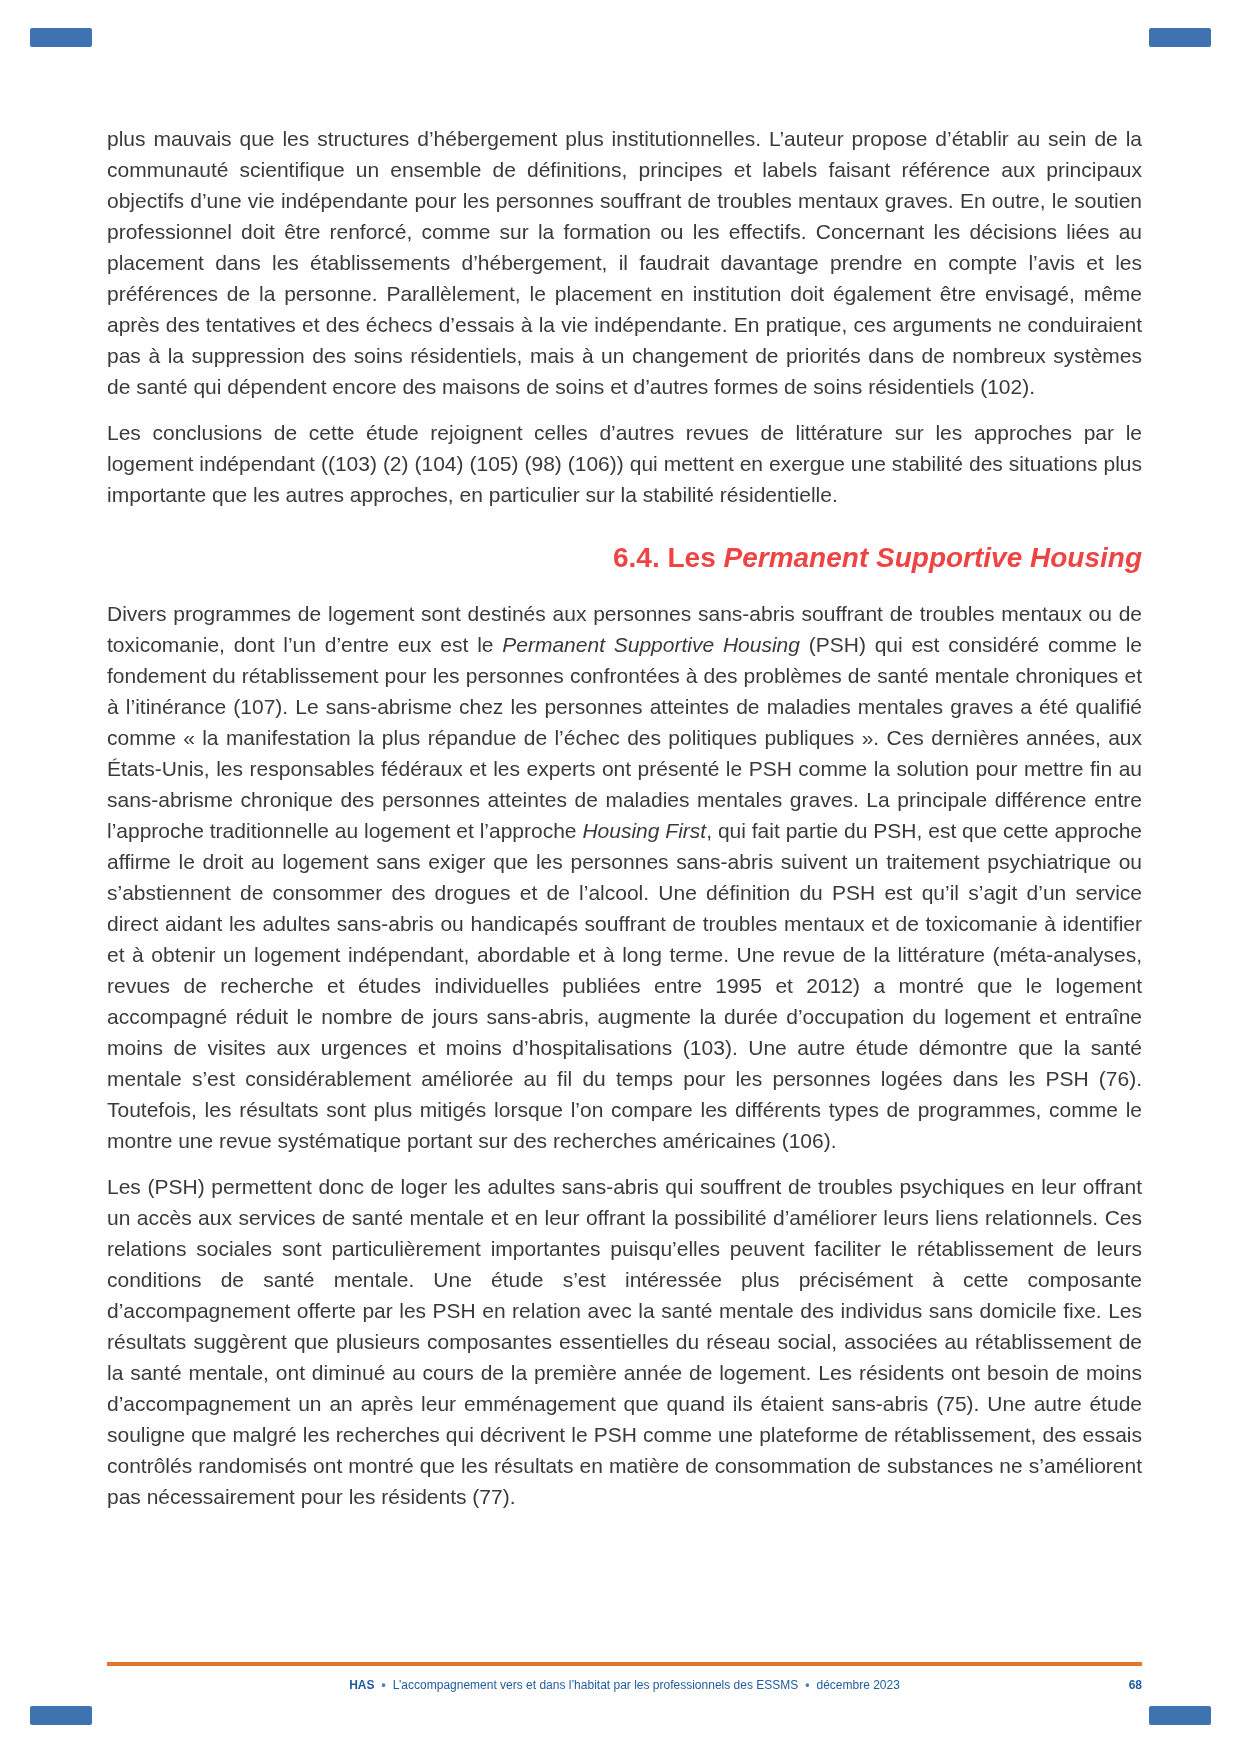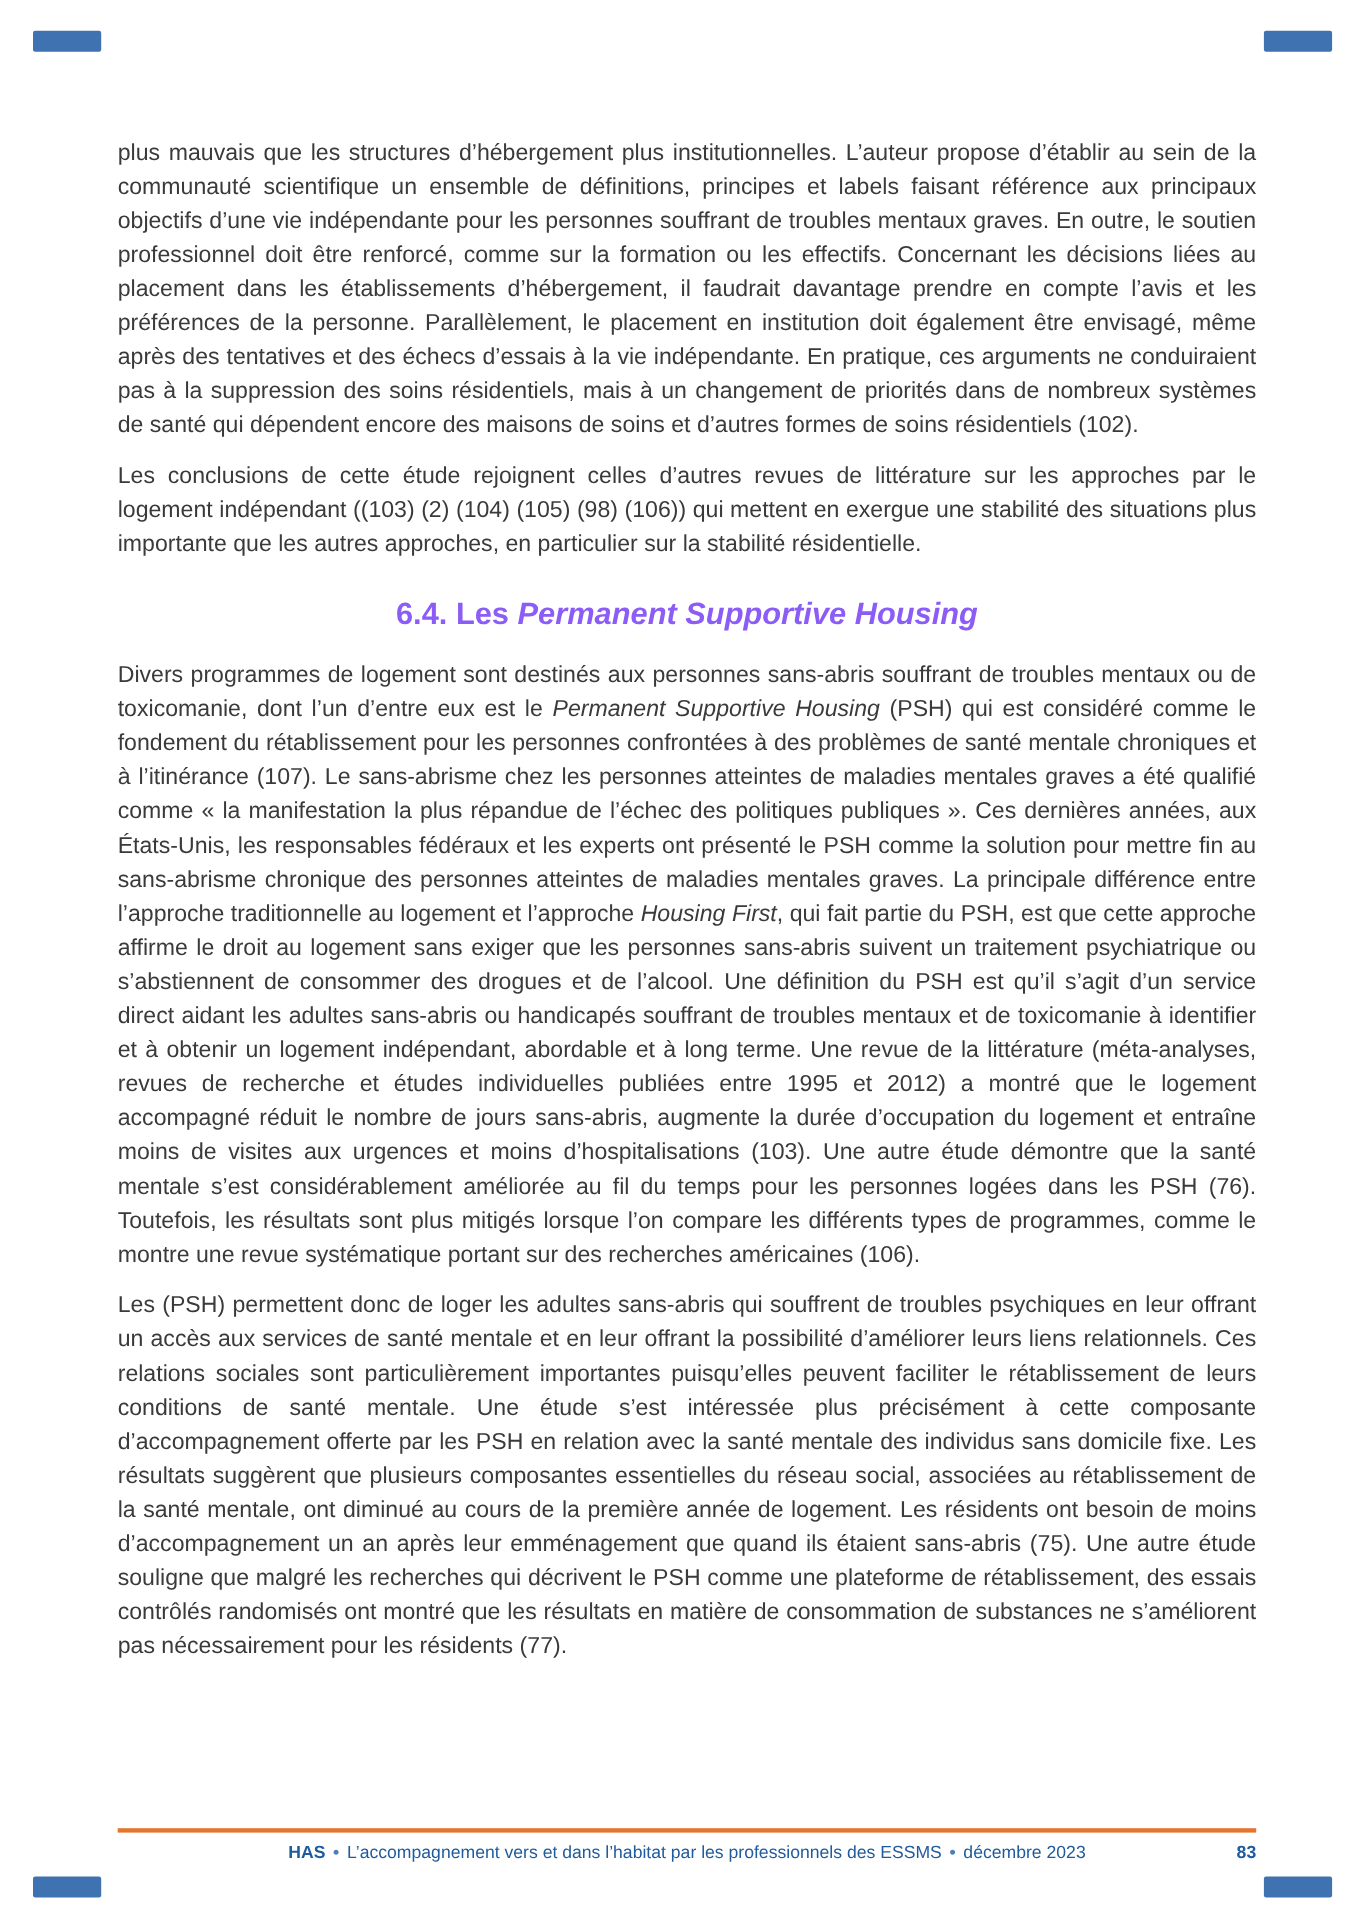--- a/index.html
+++ b/index.html
@@ -32,46 +32,46 @@
     font-size: 21px;
     line-height: 31px;
     text-align: justify;
   }
   .content p.paragraph {
     margin: 0 0 15px 0;
     -webkit-hyphens: manual;
     hyphens: manual;
   }
   .content h2.heading {
-    color: #8b5cf6;
+    color: #ef4444;
     font-size: 28px;
     line-height: 36px;
     font-weight: bold;
-    text-align: center;
+    text-align: right;
     margin: 30px 0 22px 0;
   }
   .content h2.heading em { font-style: italic; font-weight: bold; }
   .content em { font-style: italic; }
 
   .footer-rule {
     position: absolute;
     left: 107px;
     top: 1662px;
     width: 1035px;
     height: 4px;
     background: #e3752e;
   }
   .footer-row {
     position: absolute;
     left: 107px;
     top: 1672px;
     width: 1035px;
     height: 26px;
     color: #1e5b9e;
-    font-size: 16px;
+    font-size: 12px;
     line-height: 26px;
   }
   .footer-center {
     width: 100%;
     text-align: center;
     white-space: nowrap;
   }
   .footer-org { font-weight: bold; }
   .footer-sep { color: #4a80b5; font-weight: bold; margin: 0 7px; }
   .footer-page {
@@ -96,15 +96,15 @@
     <p class="paragraph"><span>Divers programmes de logement sont destinés aux personnes sans-abris souffrant de troubles men­taux ou de toxicomanie, dont l’un d’entre eux est le </span><em>Permanent Supportive Housing</em><span> (PSH) qui est considéré comme le fondement du rétablissement pour les personnes confrontées à des problèmes de santé mentale chroniques et à l’itinérance (107). Le sans-abrisme chez les personnes atteintes de maladies mentales graves a été qualifié comme «&nbsp;la manifestation la plus répandue de l’échec des politiques publiques&nbsp;». Ces dernières années, aux États-Unis, les responsables fédéraux et les experts ont présenté le PSH comme la solution pour mettre fin au sans-abrisme chronique des personnes atteintes de maladies mentales graves. La principale différence entre l’approche traditionnelle au lo­gement et l’approche </span><em>Housing First</em><span>, qui fait partie du PSH, est que cette approche affirme le droit au logement sans exiger que les personnes sans-abris suivent un traitement psychiatrique ou s’abstien­nent de consommer des drogues et de l’alcool. Une définition du PSH est qu’il s’agit d’un service direct aidant les adultes sans-abris ou handicapés souffrant de troubles mentaux et de toxicomanie à identi­fier et à obtenir un logement indépendant, abordable et à long terme. Une revue de la littérature (méta-analyses, revues de recherche et études individuelles publiées entre 1995 et 2012) a montré que le logement accompagné réduit le nombre de jours sans-abris, augmente la durée d’occupation du loge­ment et entraîne moins de visites aux urgences et moins d’hospitalisations (103). Une autre étude démontre que la santé mentale s’est considérablement améliorée au fil du temps pour les personnes logées dans les PSH (76). Toutefois, les résultats sont plus mitigés lorsque l’on compare les différents types de programmes, comme le montre une revue systématique portant sur des recherches améri­caines (106).</span></p>
     <p class="paragraph"><span>Les (PSH) permettent donc de loger les adultes sans-abris qui souffrent de troubles psychiques en leur offrant un accès aux services de santé mentale et en leur offrant la possibilité d’améliorer leurs liens relationnels. Ces relations sociales sont particulièrement importantes puisqu’elles peuvent facili­ter le rétablissement de leurs conditions de santé mentale. Une étude s’est intéressée plus précisé­ment à cette composante d’accompagnement offerte par les PSH en relation avec la santé mentale des individus sans domicile fixe. Les résultats suggèrent que plusieurs composantes essentielles du réseau social, associées au rétablissement de la santé mentale, ont diminué au cours de la première année de logement. Les résidents ont besoin de moins d’accompagnement un an après leur emmé­nagement que quand ils étaient sans-abris (75). Une autre étude souligne que malgré les recherches qui décrivent le PSH comme une plateforme de rétablissement, des essais contrôlés randomisés ont montré que les résultats en matière de consommation de substances ne s’améliorent pas nécessaire­ment pour les résidents (77).</span></p>
   </main>
 
 <footer>
   <div class="footer-rule"></div>
   <div class="footer-row">
     <div class="footer-center">
       <span class="footer-org">HAS</span><span class="footer-sep">•</span><span>L’accompagnement vers et dans l’habitat par les professionnels des ESSMS</span><span class="footer-sep">•</span><span>décembre 2023</span>
     </div>
-    <span class="footer-page">83</span>
+    <span class="footer-page">68</span>
   </div>
 </footer>
 
 </body></html>

